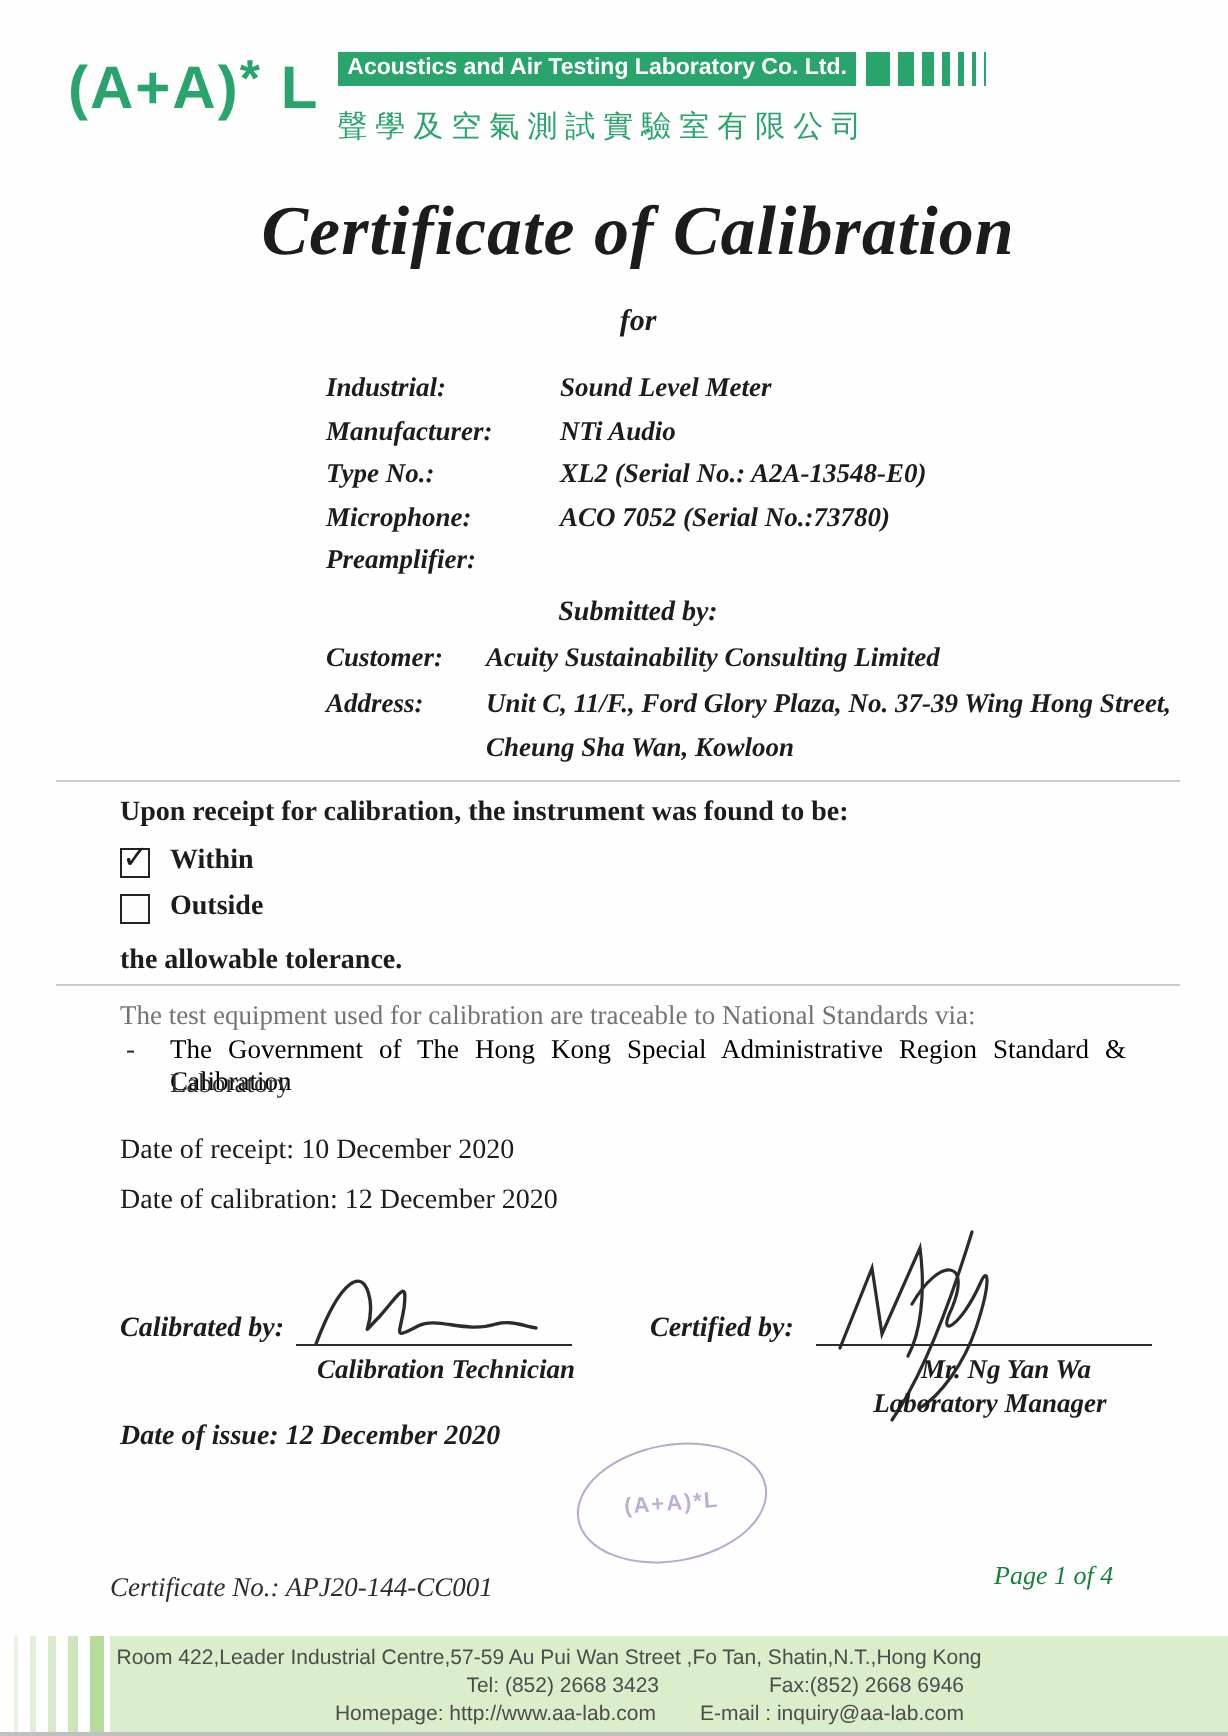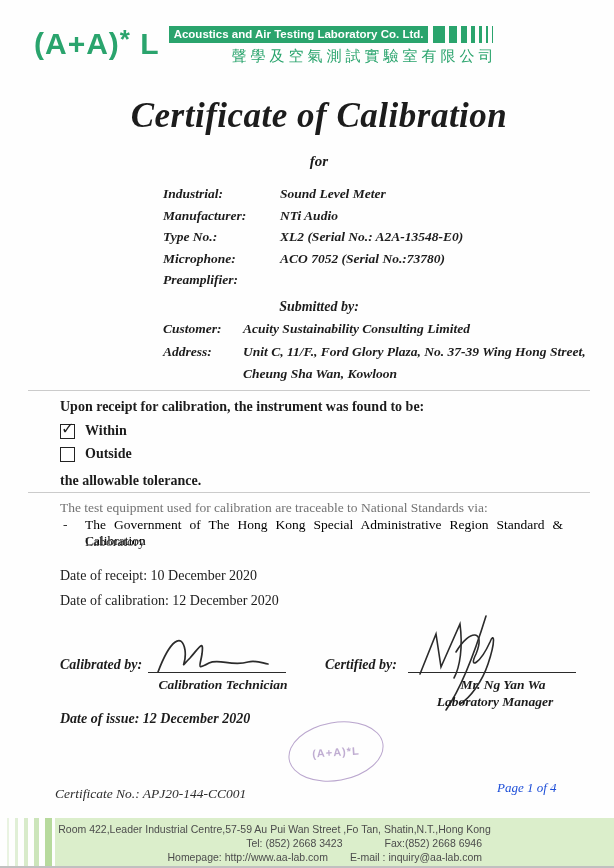--- a/index.html
+++ b/index.html
@@ -16,21 +16,21 @@
   
   .header{position:absolute;top:26px;left:34px;display:flex;align-items:flex-start;}
   .logo{font-family:"Liberation Sans",sans-serif;font-weight:bold;font-size:30px;color:var(--green);letter-spacing:1px;line-height:1;white-space:nowrap;}
   .logo .star{font-size:26px;vertical-align:6px;}
   .header-right{margin-left:9px;}
   .company-bar-row{display:flex;align-items:center;}
   .company-bar{background:var(--green);color:#fff;font-family:"Liberation Sans",sans-serif;font-weight:bold;font-size:11.5px;padding:2px 5px 3px 5px;white-space:nowrap;}
   .deco-bars{display:flex;align-items:stretch;margin-left:5px;height:17px;}
   .deco-bars span{background:var(--green);display:block;margin-right:4px;}
   .b1{width:12px;} .b2{width:8px;} .b3{width:6px;} .b4{width:4px;} .b5{width:2.5px;} .b6{width:2px;} .b7{width:1.5px;}
-  .company-zh{color:var(--green);font-size:15px;letter-spacing:4px;margin-top:4px;font-family:"Liberation Sans",sans-serif;white-space:nowrap;text-align:right;}
+  .company-zh{color:var(--green);font-size:15px;letter-spacing:4px;margin-top:11px;font-family:"Liberation Sans",sans-serif;white-space:nowrap;}
   
   .title{position:absolute;top:96px;left:0;width:100%;text-align:center;font-size:35px;font-weight:bold;font-style:italic;letter-spacing:0.5px;}
   .subtitle{position:absolute;top:153px;left:0;width:100%;text-align:center;font-size:15px;font-weight:bold;font-style:italic;}
   
   .inst{position:absolute;top:187px;left:163px;font-size:13.5px;font-weight:bold;font-style:italic;}
   .inst-row{display:flex;margin-bottom:7.5px;line-height:14px;}
   .inst-row .lbl{width:117px;flex:none;}
   
   .submitted-heading{position:absolute;top:299px;left:0;width:100%;text-align:center;font-size:14px;font-weight:bold;font-style:italic;}
   .subm{position:absolute;top:321px;left:163px;font-size:13.5px;font-weight:bold;font-style:italic;}
@@ -67,26 +67,26 @@
   .cert-title{top:694px;left:420px;width:150px;text-align:center;}
   .sig-svg{position:absolute;}
   .cal-sig{top:630px;left:152px;}
   .cert-sig{top:612px;left:408px;}
   .issue{position:absolute;top:711px;left:60px;font-size:14px;font-weight:bold;font-style:italic;}
   
   .stamp{position:absolute;top:722px;left:288px;width:94px;height:57px;border:1.5px solid rgba(130,92,165,.55);border-radius:50%;transform:rotate(-10deg);display:flex;align-items:center;justify-content:center;}
   .stamp-text{color:rgba(130,92,165,.5);font-size:11px;font-weight:bold;transform:rotate(6deg);font-family:"Liberation Sans",sans-serif;letter-spacing:1px;}
   
   .certno{position:absolute;top:786px;left:55px;font-size:13.5px;font-style:italic;color:#2d2d2d;}
-  .pageno{position:absolute;top:780px;left:497px;font-size:13px;font-style:italic;color:#1d4ed8;}
+  .pageno{position:absolute;top:780px;left:497px;font-size:13px;font-style:italic;color:#15803d;}
   
   .footer-box{position:absolute;top:818px;left:55px;width:559px;height:48px;background:#dbeecb;font-family:"Liberation Sans",sans-serif;font-size:10.5px;color:#4c4c4c;padding-top:4px;box-sizing:border-box;}
   .f-line1{text-align:center;padding-right:120px;line-height:14px;white-space:nowrap;}
   .f-line2,.f-line3{display:flex;justify-content:flex-end;padding-right:132px;line-height:14px;}
-  .f-line2{gap:42px;margin-left:24px;} .f-line3{gap:22px;}
+  .f-line2{gap:55px;margin-left:24px;} .f-line3{gap:22px;}
   .stripes{position:absolute;top:818px;left:7px;height:48px;display:flex;}
   .stripes span{display:block;height:100%;}
   .s1{width:2px;background:rgba(170,212,140,.25);margin-right:6px;}
   .s2{width:3px;background:rgba(170,212,140,.35);margin-right:6px;}
   .s3{width:4px;background:rgba(170,212,140,.45);margin-right:6px;}
   .s4{width:5px;background:rgba(170,212,140,.6);margin-right:6px;}
   .s5{width:7px;background:rgba(170,212,140,.85);margin-right:0;}
   .bottom-edge{position:absolute;bottom:0;left:0;width:100%;height:2px;background:rgba(150,150,150,.6);}
   :root{--green:#2aa46d;}
 </style>

